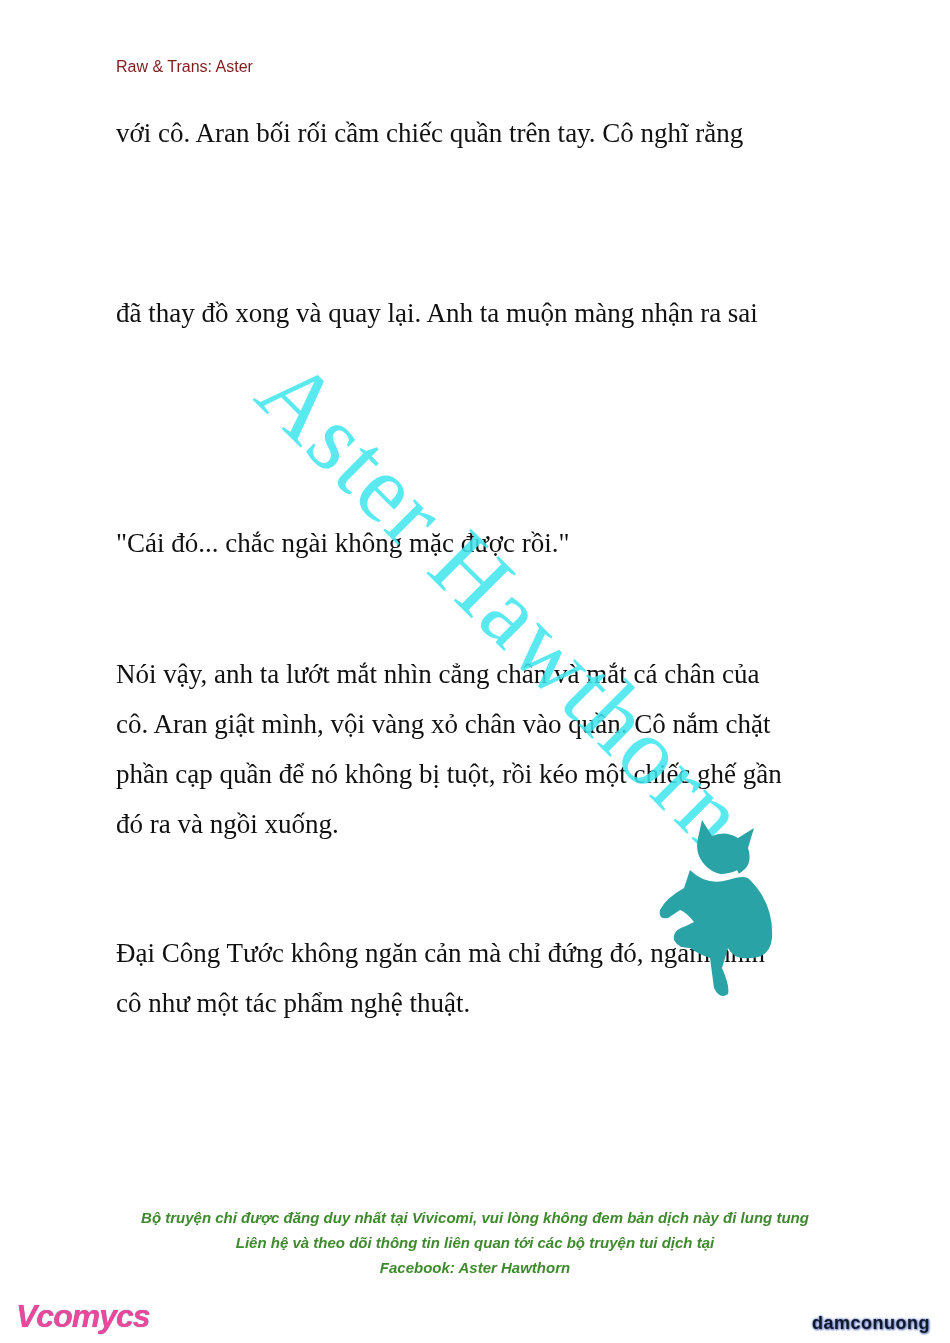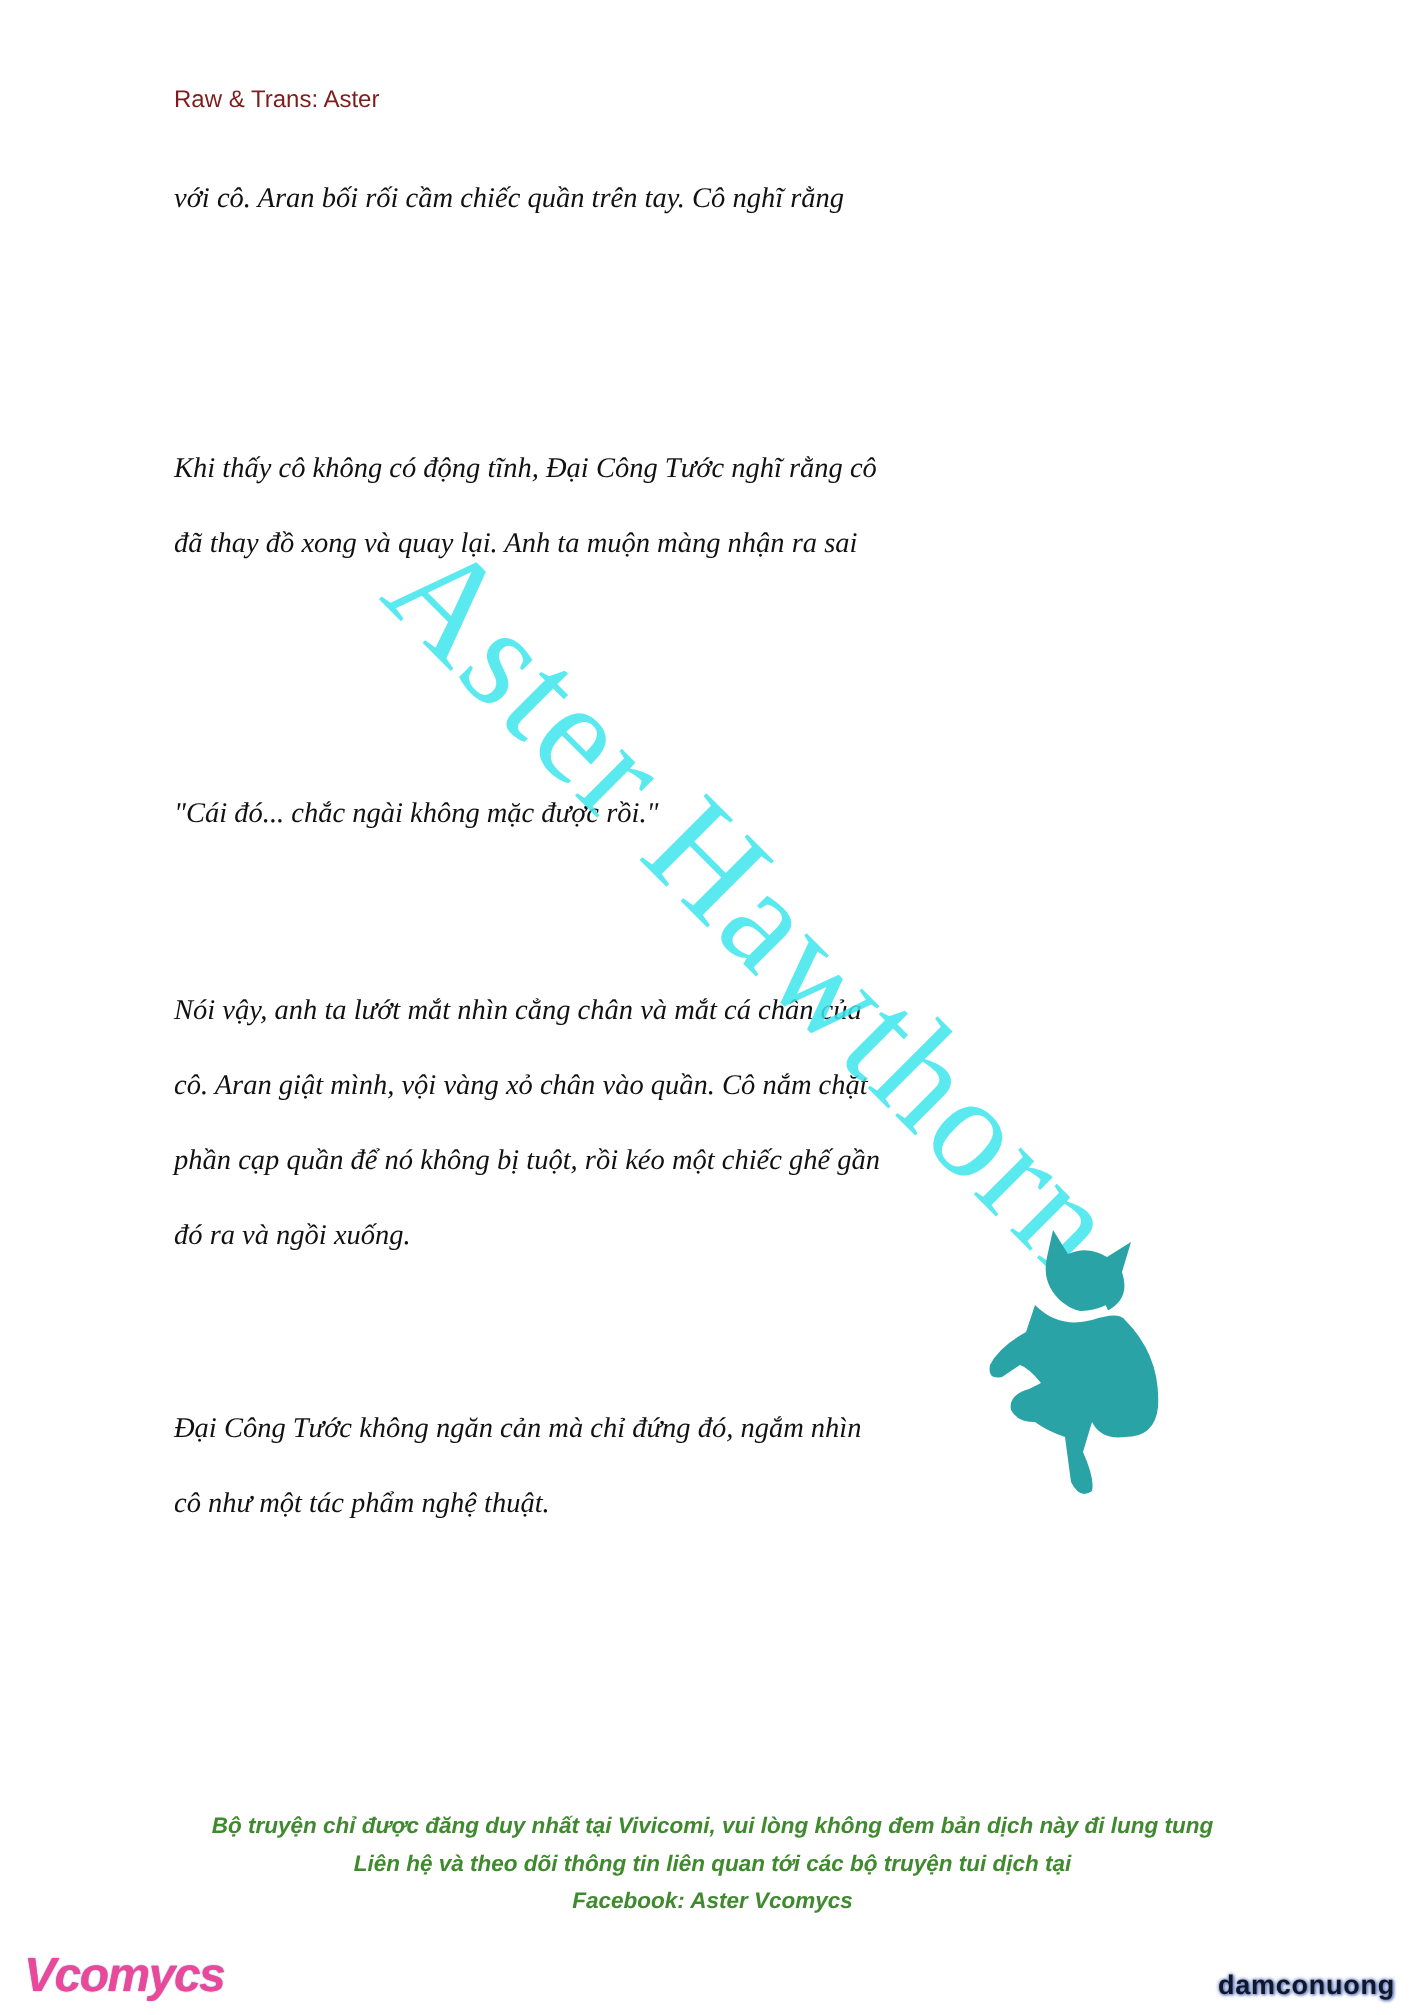--- a/index.html
+++ b/index.html
@@ -11,25 +11,24 @@
       font-family: "Liberation Serif", serif;
     }
     .header {
       position: absolute; left: 116px; top: 58px;
       font-family: "Liberation Sans", sans-serif;
       font-size: 16px; color: #7f1d1d;
     }
     .para {
       position: absolute; left: 116px; width: 740px;
       font-family: "Liberation Serif", serif;
-      font-size: 19px; color: #111;
+      font-size: 27px; color: #111;
       line-height: 50px;
       margin: 0;
       white-space: nowrap;
-      font-style: italic;
     }
     .para .line { display: block; }
     .watermark {
       position: absolute;
       left: 95px; top: 570px;
       transform-origin: 0 0;
       transform: rotate(45deg) translate(-10px, -320px);
       font-family: "Liberation Serif", serif;
       font-size: 96px;
       color: #3fe6ee;
@@ -69,21 +68,20 @@
 </head>
 <body>
 
 <div class="header">Raw &amp; Trans: Aster</div>
 
 <div class="para" style="top:108px;">
   <span class="line">với cô. Aran bối rối cầm chiếc quần trên tay. Cô nghĩ rằng</span>
 </div>
 
 <div class="para" style="top:288px;">
-  <span class="line">Khi thấy cô không có động tĩnh, Đại Công Tước nghĩ rằng cô</span>
   <span class="line">đã thay đồ xong và quay lại. Anh ta muộn màng nhận ra sai</span>
 </div>
 
 <div class="para" style="top:518px;">
   <span class="line">"Cái đó... chắc ngài không mặc được rồi."</span>
 </div>
 
 <div class="para" style="top:649px;">
   <span class="line">Nói vậy, anh ta lướt mắt nhìn cẳng chân và mắt cá chân của</span>
   <span class="line">cô. Aran giật mình, vội vàng xỏ chân vào quần. Cô nắm chặt</span>
@@ -103,16 +101,16 @@
 
     <path d="M52 12 L62 28 Q75 22 88 30 L104 20 L98 40 Q104 58 88 66 Q70 70 58 60 Q44 48 48 30 Z"></path>
 
     <path d="M40 62 Q56 78 78 72 Q96 66 100 72 Q124 96 122 130 Q120 150 100 150 Q84 152 78 140 L72 160 Q80 178 78 186 Q70 192 64 180 L60 150 Q48 146 40 140 Q28 140 24 132 Q22 122 36 118 L44 114 Q36 104 30 102 L18 110 Q8 112 10 102 Q16 90 34 80 Z"></path>
   </g>
   <path d="M56 64 Q70 72 88 64" stroke="#ffffff" stroke-width="4" fill="none"></path>
 </svg>
 
 <div class="footer" style="top:1209px;">Bộ truyện chỉ được đăng duy nhất tại Vivicomi, vui lòng không đem bản dịch này đi lung tung</div>
 <div class="footer" style="top:1234px;">Liên hệ và theo dõi thông tin liên quan tới các bộ truyện tui dịch tại</div>
-<div class="footer" style="top:1259px;">Facebook: Aster Vcomycs</div>
+<div class="footer" style="top:1259px;">Facebook: Aster Hawthorn</div>
 
 <div class="logo-left">Vcomycs</div>
 <div class="logo-right">damconuong</div>
 
 </body></html>

